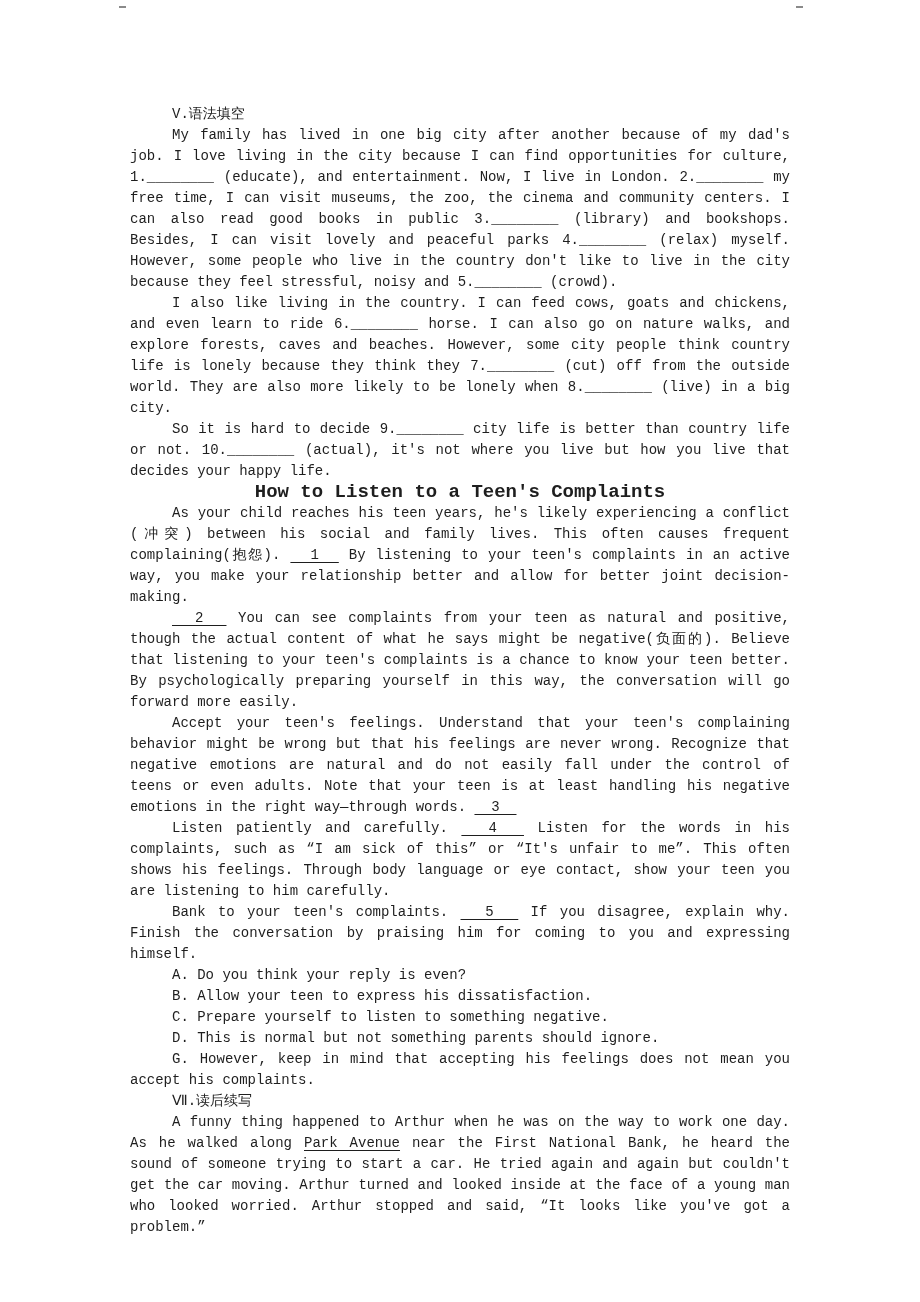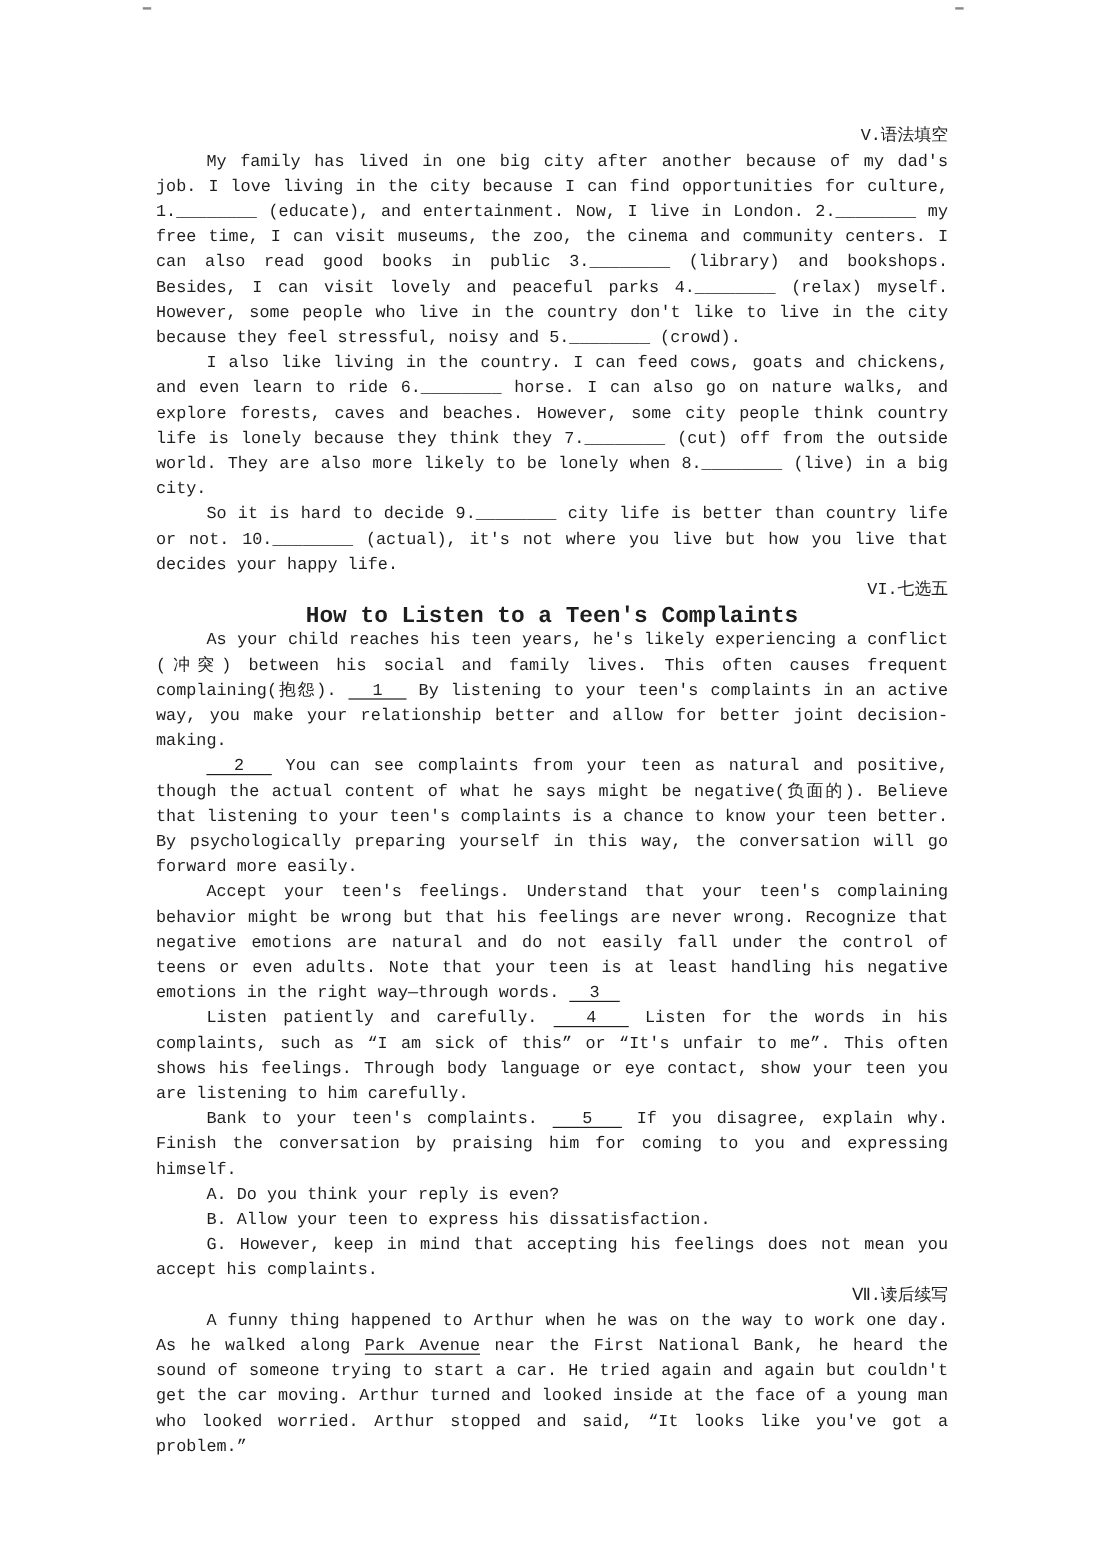--- a/index.html
+++ b/index.html
@@ -37,43 +37,44 @@
     margin: 0;
     text-indent: 3em;
   }
   .doc p.blk-title {
     text-align: center;
     text-indent: 0;
     font-weight: bold;
     font-size: 19px;
   }
   .doc p.blk-heading {
-    text-align: right;
+    text-align: left;
   }
   .seg-u {
     text-decoration: underline;
     text-underline-offset: 3px;
   }
 </style>
 </head>
 <body>
 
 <div class="corner-mark left"></div>
 <div class="corner-mark right"></div>
 
 <div class="doc">
     <p class="blk-heading"><span>V.语法填空</span></p>
     <p class="blk-body"><span>My family has lived in one big city after another because of my dad's job. I love living in the city because I can find opportunities for culture, 1.________ (educate), and entertainment. Now, I live in London. 2.________ my free time, I can visit museums, the zoo, the cinema and community centers. I can also read good books in public 3.________ (library) and bookshops. Besides, I can visit lovely and peaceful parks 4.________ (relax) myself. However, some people who live in the country don't like to live in the city because they feel stressful, noisy and 5.________ (crowd).</span></p>
     <p class="blk-body"><span>I also like living in the country. I can feed cows, goats and chickens, and even learn to ride 6.________ horse. I can also go on nature walks, and explore forests, caves and beaches. However, some city people think country life is lonely because they think they 7.________ (cut) off from the outside world. They are also more likely to be lonely when 8.________ (live) in a big city.</span></p>
     <p class="blk-body"><span>So it is hard to decide 9.________ city life is better than country life or not. 10.________ (actual), it's not where you live but how you live that decides your happy life.</span></p>
-    <p class="blk-heading"><span>VI.七选五</span></p>
     <p class="blk-title"><span>How to Listen to a Teen's Complaints</span></p>
     <p class="blk-body"><span>As your child reaches his teen years, he's likely experiencing a conflict (冲突) between his social and family lives. This often causes frequent complaining(抱怨). </span><span class="seg-u">&nbsp;&nbsp;1&nbsp;&nbsp;</span><span> By listening to your teen's complaints in an active way, you make your relationship better and allow for better joint decision-making.</span></p>
     <p class="blk-body"><span class="seg-u">&nbsp;&nbsp;2&nbsp;&nbsp;</span><span> You can see complaints from your teen as natural and positive, though the actual content of what he says might be negative(负面的). Believe that listening to your teen's complaints is a chance to know your teen better. By psychologically preparing yourself in this way, the conversation will go forward more easily.</span></p>
     <p class="blk-body"><span>Accept your teen's feelings. Understand that your teen's complaining behavior might be wrong but that his feelings are never wrong. Recognize that negative emotions are natural and do not easily fall under the control of teens or even adults. Note that your teen is at least handling his negative emotions in the right way—through words. </span><span class="seg-u">&nbsp;&nbsp;3&nbsp;&nbsp;</span></p>
     <p class="blk-body"><span>Listen patiently and carefully. </span><span class="seg-u">&nbsp;&nbsp;4&nbsp;&nbsp;</span><span> Listen for the words in his complaints, such as “I am sick of this” or “It's unfair to me”. This often shows his feelings. Through body language or eye contact, show your teen you are listening to him carefully.</span></p>
     <p class="blk-body"><span>Bank to your teen's complaints. </span><span class="seg-u">&nbsp;&nbsp;5&nbsp;&nbsp;</span><span> If you disagree, explain why. Finish the conversation by praising him for coming to you and expressing himself.</span></p>
     <p class="blk-option"><span>A. Do you think your reply is even?</span></p>
     <p class="blk-option"><span>B. Allow your teen to express his dissatisfaction.</span></p>
+    <p class="blk-option"><span>C. Prepare yourself to listen to something negative.</span></p>
+    <p class="blk-option"><span>D. This is normal but not something parents should ignore.</span></p>
     <p class="blk-option"><span>G. However, keep in mind that accepting his feelings does not mean you accept his complaints.</span></p>
     <p class="blk-heading"><span>Ⅶ.读后续写</span></p>
     <p class="blk-body"><span>A funny thing happened to Arthur when he was on the way to work one day. As he walked along </span><span class="seg-u">Park Avenue</span><span> near the First National Bank, he heard the sound of someone trying to start a car. He tried again and again but couldn't get the car moving. Arthur turned and looked inside at the face of a young man who looked worried. Arthur stopped and said, “It looks like you've got a problem.”</span></p>
   </div>
 
 </body></html>

